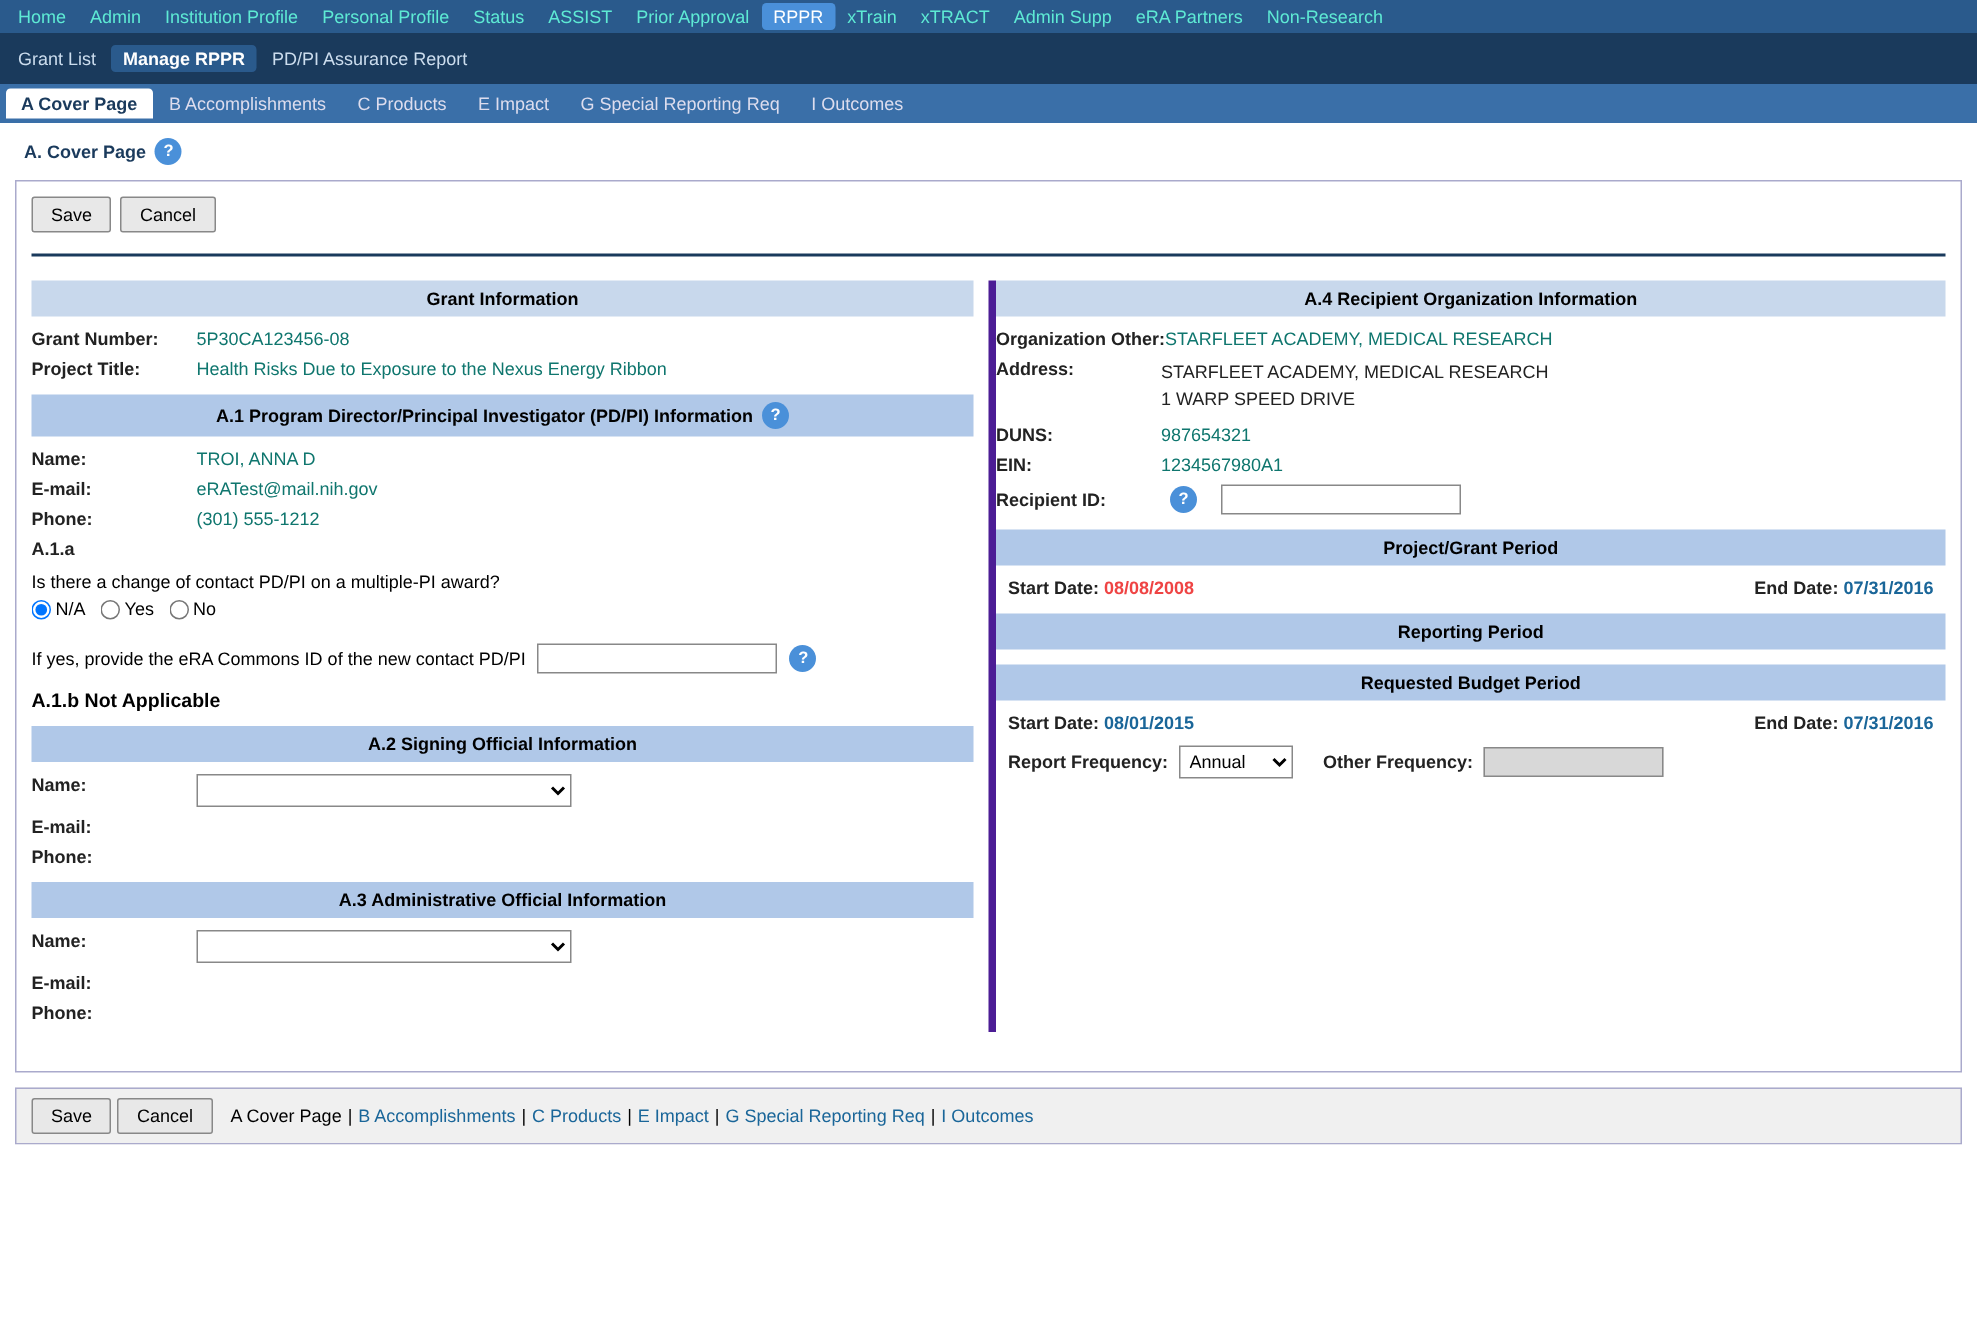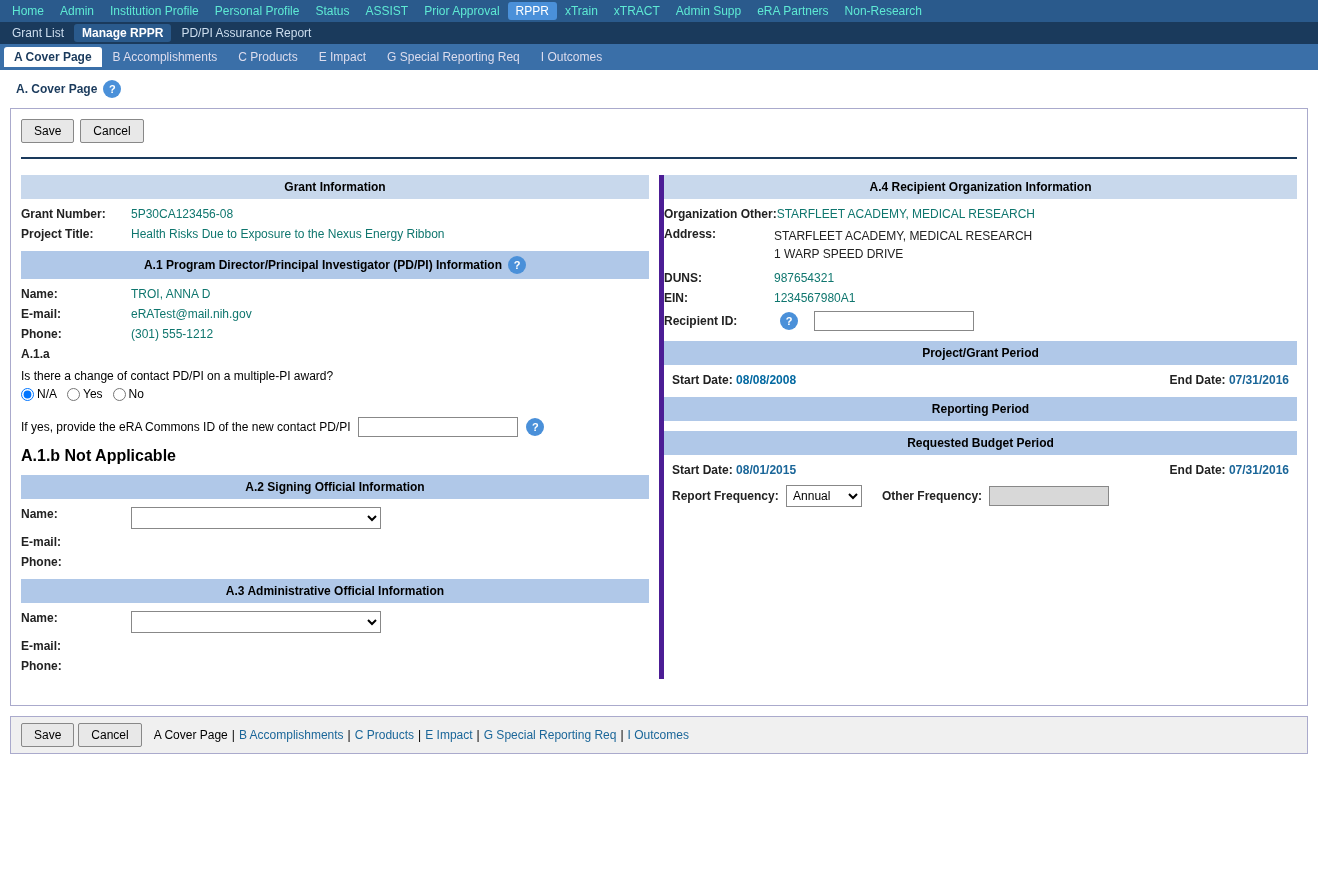--- a/index.html
+++ b/index.html
@@ -3,21 +3,21 @@
   <meta charset="utf-8">
   <style>
     * { box-sizing: border-box; margin: 0; padding: 0; font-family: Arial, sans-serif; font-size: 12px; }
     body { background: #fff; width: 1318px; }
 
     
     .top-nav { background: #2a5a8c; display: flex; align-items: center; height: 22px; padding: 0 4px; }
     .top-nav a { color: #5eead4; text-decoration: none; padding: 2px 8px; font-size: 12px; }
 
     
-    .second-nav { background: #1a3a5c; display: flex; align-items: center; height: 22px; padding: 0 4px; gap: 2px; }
+    .second-nav { background: #1a3a5c; display: flex; align-items: center; height: 34px; padding: 0 4px; gap: 2px; }
     .second-nav a { color: #cde; text-decoration: none; padding: 2px 8px; font-size: 12px; }
 
     
     .third-nav { background: #3a6fa8; display: flex; align-items: center; height: 26px; padding: 0 4px; gap: 1px; }
     .third-nav .tab { color: #dde; padding: 3px 10px; cursor: pointer; font-size: 12px; text-decoration: none; }
     .third-nav .tab.active { background: #fff; color: #1a3a5c; font-weight: bold; border-radius: 3px 3px 0 0; }
 
     
     .page-title { font-size: 20px; font-weight: bold; color: #1a3a5c; padding: 10px 16px; display: flex; align-items: center; gap: 6px; }
     .help-icon { background: #4a90d9; color: #fff; border-radius: 50%; width: 18px; height: 18px; display: inline-flex; align-items: center; justify-content: center; font-size: 11px; font-weight: bold; cursor: pointer; }
@@ -55,21 +55,21 @@
     .input-large { width: 250px; }
 
     
     .select-field { border: 1px solid #888; padding: 2px; font-size: 12px; background: #fff; }
 
     
     .radio-group { display: flex; align-items: center; gap: 10px; margin-bottom: 16px; }
     .radio-item { display: flex; align-items: center; gap: 3px; }
 
     
-    .sub-label { font-weight: bold; margin: 10px 0 6px 0; font-size: 16px; }
+    .sub-label { font-weight: bold; margin: 10px 0 6px 0; font-size: 13px; }
 
     
     .era-row { display: flex; align-items: center; gap: 8px; margin-bottom: 8px; }
     .era-label { min-width: 260px; }
 
     
     .bottom-bar { background: #f0f0f0; border: 1px solid #aac; margin: 0 10px; padding: 6px 10px; display: flex; align-items: center; gap: 4px; }
     .bottom-bar a { color: #1a6699; text-decoration: none; }
 
     
@@ -241,21 +241,21 @@
       <div class="recip-row">
         <span class="field-label">Recipient ID:</span>
         <span class="help-icon">?</span>
         <input type="text" class="input-text input-medium" style="margin-left: 10px;">
       </div>
 
       <div class="sub-section-header">Project/Grant Period</div>
       <div style="display:flex; justify-content:space-between; margin-bottom:8px; padding: 0 8px;">
         <div>
           <span class="field-label">Start Date:</span>
-          <span style="color:#0369a1;font-weight:bold;">08/08/2008</span>
+          <span style="color:#ef4444;font-weight:bold;">08/08/2008</span>
         </div>
         <div>
           <span class="field-label">End Date:</span>
           <span style="color:#1a6699;font-weight:bold;">07/31/2016</span>
         </div>
       </div>
 
       <div class="sub-section-header">Reporting Period</div>
 
       <div class="sub-section-header">Requested Budget Period</div>

